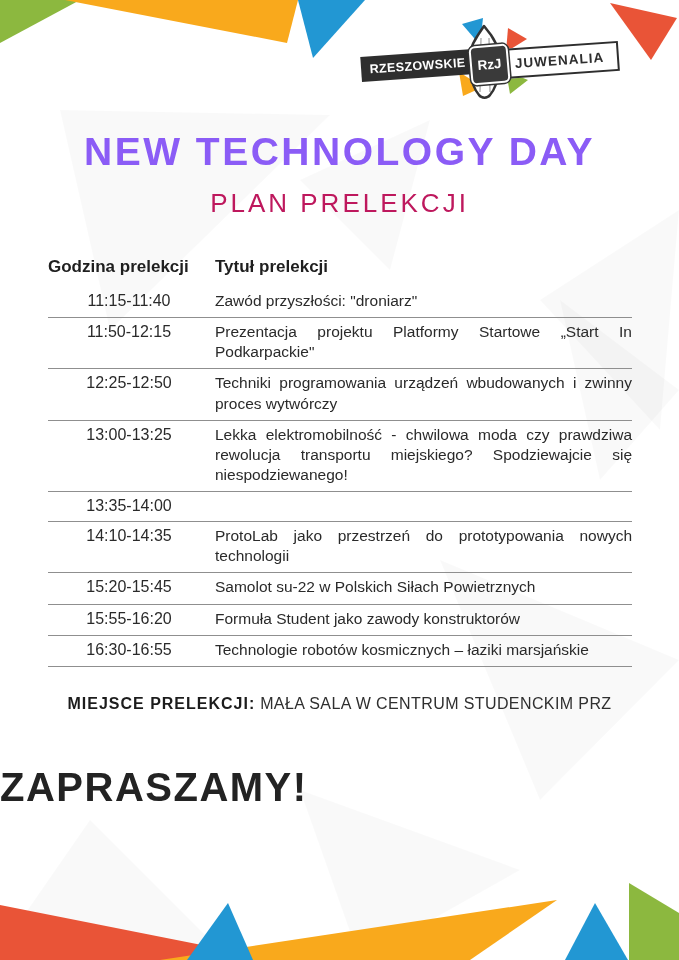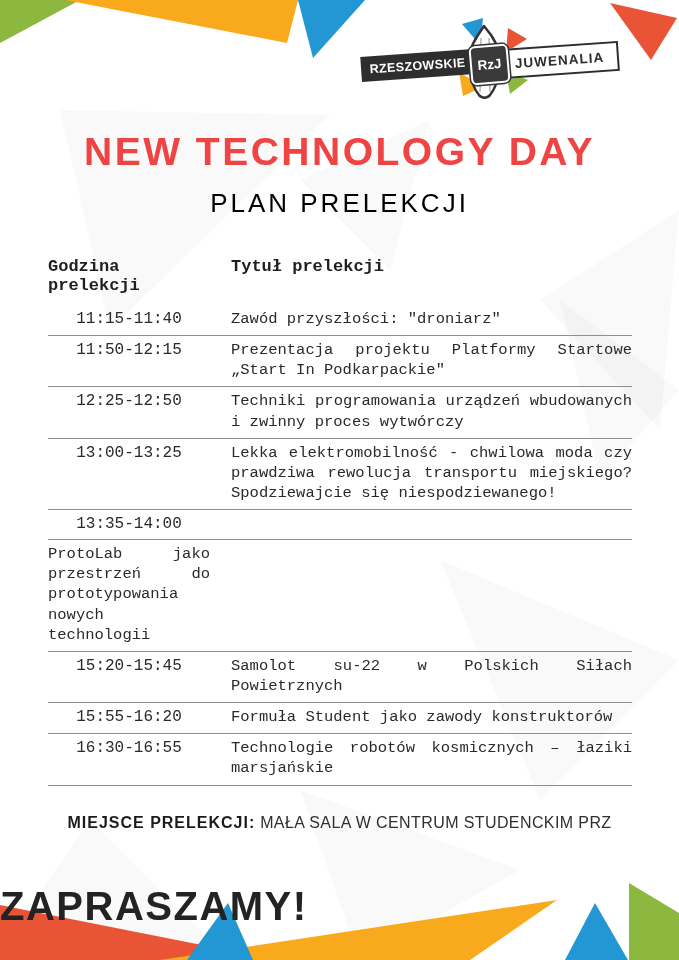--- a/index.html
+++ b/index.html
@@ -32,30 +32,30 @@
   }
   .banner-right {
     left:500px; top:45px; width:115px; height:26px;
     background:#fff; border:2px solid var(--c-dark); color:var(--c-dark);
     transform:rotate(-4deg); font-size:13.5px; font-weight:bold; letter-spacing:1px;
   }
   
   .content { position:absolute; left:0; top:0; width:100%; z-index:2; }
   h1.title {
     margin:130px 0 0; text-align:center;
-    font-size:39px; font-weight:bold; letter-spacing:2.5px; color:#ef4444;
+    font-size:39px; font-weight:bold; letter-spacing:2.5px; color:#8b5cf6;
   }
   h2.subtitle {
     margin:14px 0 0; text-align:center;
-    font-size:26px; font-weight:normal; letter-spacing:3px; color:#000000;
+    font-size:26px; font-weight:normal; letter-spacing:3px; color:#be185d;
   }
   .schedule { margin:38px 47px 0 48px; }
   .srow {
-    display:grid; grid-template-columns:162px 1fr; column-gap:21px;
-    border-bottom:1px solid var(--c-line); padding:4px 0 6px;font-family:Liberation Mono, monospace;
+    display:grid; grid-template-columns:162px 1fr; column-gap:5px;
+    border-bottom:1px solid var(--c-line); padding:4px 0 6px;
   }
   .srow.head { border-bottom:none; padding:0 0 10px; }
   .th { font-size:17px; font-weight:bold; color:#1f1f1f; }
   .cell.time { text-align:center; font-size:16px; color:#2a2a2a; padding-top:1px; }
   .cell.title {
     text-align:justify; font-size:15.5px; line-height:1.3; color:#2a2a2a;
     hyphens:auto; -webkit-hyphens:auto;
   }
   .location { margin:28px 0 0; text-align:center; font-size:16px; color:#2f2f2f; letter-spacing:.4px; }
   .loc-label { font-weight:bold; letter-spacing:1px; color:#1c1c1c; }
@@ -129,20 +129,21 @@
             <div class="cell title">Techniki programowania urządzeń wbudowanych i zwinny proces wytwórczy</div>
           </div>
           <div class="srow">
             <div class="cell time">13:00-13:25</div>
             <div class="cell title">Lekka elektromobilność - chwilowa moda czy prawdziwa rewolucja transportu miejskiego? Spodziewajcie się niespodziewanego!</div>
           </div>
           <div class="srow">
             <div class="cell time">13:35-14:00</div>
           </div>
           <div class="srow">
+            <div class="cell time">14:10-14:35</div>
             <div class="cell title">ProtoLab jako przestrzeń do prototypowania nowych technologii</div>
           </div>
           <div class="srow">
             <div class="cell time">15:20-15:45</div>
             <div class="cell title">Samolot su-22 w Polskich Siłach Powietrznych</div>
           </div>
           <div class="srow">
             <div class="cell time">15:55-16:20</div>
             <div class="cell title">Formuła Student jako zawody konstruktorów</div>
           </div>

